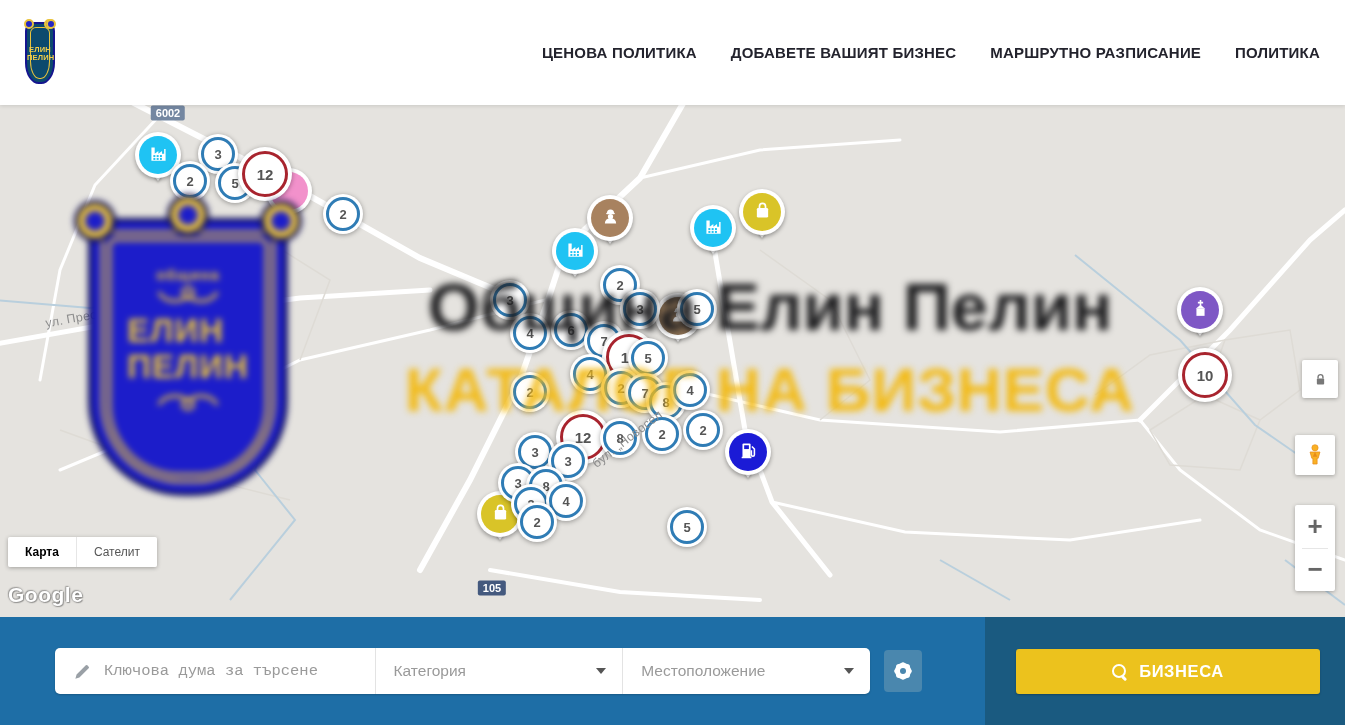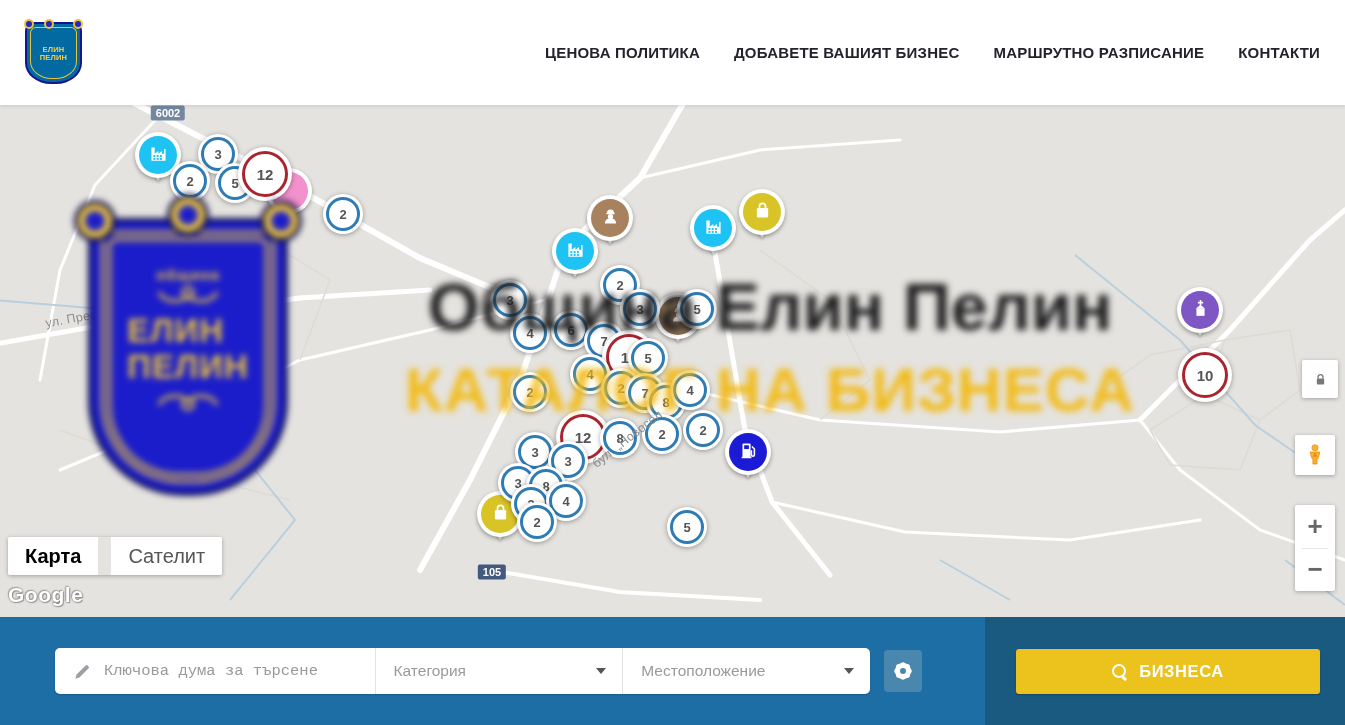--- a/index.html
+++ b/index.html
@@ -4,21 +4,21 @@
 <style>
   * { margin:0; padding:0; box-sizing:border-box; }
   html,body { width:1345px; height:725px; overflow:hidden; }
   body { font-family:"Liberation Sans", sans-serif; }
   #stage { position:relative; width:1345px; height:725px; background:#e5e3df; overflow:hidden; }
 
   
   #header { position:absolute; left:0; top:0; width:1345px; height:105px; background:#ffffff;
             box-shadow:0 1px 4px rgba(0,0,0,.12); z-index:60; display:flex; align-items:center; }
   .brand { display:flex; align-items:center; margin-left:25px; cursor:pointer; }
-  .crest-mini { position:relative; width:57px; height:62px; background:#0369a1; border:2px solid #15158f;
+  .crest-mini { position:relative; width:30px; height:62px; background:#0c4a6e; border:2px solid #15158f;
                 border-radius:9px 9px 46% 46% / 9px 9px 34% 34%; flex:0 0 auto; }
   .crest-mini::before { content:""; position:absolute; inset:3px; border:1.5px solid #e9c33c;
                 border-radius:6px 6px 46% 46% / 6px 6px 34% 34%; }
   .crest-mini .c1,.crest-mini .c2,.crest-mini .c3 { position:absolute; width:10px; height:10px; top:-5px;
                 background:#2526c4; border:2px solid #e9c33c; border-radius:50%; }
   .crest-mini .c1{ left:-3px; } .crest-mini .c2{ left:17px; } .crest-mini .c3{ right:-3px; }
   .crest-mini .t { position:absolute; left:0; right:0; top:22px; text-align:center; color:#f2cd4a;
                 font-size:7.5px; font-weight:bold; line-height:8.5px; letter-spacing:.2px; }
   .brand-text { margin-left:12px; }
   .brand-title { font-size:21px; font-weight:bold; color:#3b3b3b; letter-spacing:.2px; }
@@ -69,23 +69,23 @@
   .wm-curl.k1{ left:-10px; } .wm-curl.k2{ left:83px; top:-20px; } .wm-curl.k3{ right:-10px; }
   .wm-crest-inner { position:absolute; inset:0; display:flex; flex-direction:column; align-items:center; color:#e9c33c; }
   .wm-obshtina { margin-top:48px; font-size:15px; font-weight:bold; letter-spacing:1px; }
   .wm-name { font-size:33px; font-weight:bold; line-height:36px; letter-spacing:1px; }
   .wm-text { position:absolute; left:330px; top:268px; width:880px; text-align:center; filter:blur(3.5px); }
   .wm-line1 { font-size:67px; font-weight:bold; color:#1d1d1f; letter-spacing:0; white-space:nowrap; }
   .wm-line2 { font-size:62px; font-weight:bold; color:#f2ba16; margin-top:9px; letter-spacing:1px; white-space:nowrap; }
 
   
   #maptype { position:absolute; left:8px; top:432px; display:flex; z-index:30; box-shadow:0 1px 4px rgba(0,0,0,.3); border-radius:2px; }
-  .maptype-btn { background:#fff; height:38px; display:flex; align-items:center; padding:0 17px; font-size:20px; cursor:pointer; }
+  .maptype-btn { background:#fff; height:30px; display:flex; align-items:center; padding:0 17px; font-size:12px; cursor:pointer; }
   .maptype-btn.active { font-weight:bold; color:#000; border-radius:2px 0 0 2px; }
-  .maptype-btn.inactive { color:#565656; border-left:1px solid #e6e6e6; border-radius:0 2px 2px 0;margin-left:12px; }
+  .maptype-btn.inactive { color:#565656; border-left:1px solid #e6e6e6; border-radius:0 2px 2px 0; }
 
   #google-logo { position:absolute; left:8px; top:478px; z-index:30; font-size:21px; font-weight:bold; color:#fff;
                  letter-spacing:.5px; cursor:pointer;
                  text-shadow:0 0 2px rgba(68,68,68,.7), 1px 1px 1px rgba(68,68,68,.4), -1px -1px 1px rgba(68,68,68,.3); }
   #attribution { position:absolute; right:8px; top:492px; z-index:30; font-size:10.5px; color:#3a3a3a;
                  text-shadow:0 0 2px #fff,0 0 2px #fff; display:flex; gap:14px; }
   #attribution .link { cursor:pointer; }
 
   .ctl { position:absolute; background:#fff; box-shadow:0 1px 4px rgba(0,0,0,.3); border-radius:2px; z-index:30;
          display:flex; align-items:center; justify-content:center; cursor:pointer; }
@@ -137,21 +137,21 @@
         <i class="c1"></i>
           <i class="c2"></i>
           <i class="c3"></i>
         <div class="t"><span>ЕЛИН</span><br><span>ПЕЛИН</span></div>
       </div>
     </div>
     <div id="nav">
       <div class="nav-item">ЦЕНОВА ПОЛИТИКА</div>
       <div class="nav-item">ДОБАВЕТЕ ВАШИЯТ БИЗНЕС</div>
       <div class="nav-item">МАРШРУТНО РАЗПИСАНИЕ</div>
-      <div class="nav-item">КОНТАКТИ</div>
+      <div class="nav-item">ПОЛИТИКА</div>
     </div>
   </div>
 
   <div id="map">
     <svg id="roads" width="1345" height="512" viewBox="0 105 1345 512">
       <g stroke="#ffffff" fill="none" stroke-linecap="round">
         <path d="M128 100 L255 165 L420 258 L520 300" stroke-width="6"></path>
         <path d="M-10 345 L120 322 L300 298 L430 290" stroke-width="5"></path>
         <path d="M160 115 L95 185 L60 270 L40 380" stroke-width="3"></path>
         <path d="M420 570 L470 480 L520 380 L548 300 L565 248 L640 178 L685 100" stroke-width="6"></path>
@@ -410,21 +410,21 @@
         <div class="cluster" style="left:537px;top:522px">
           <span>2</span>
         </div>
         <div class="cluster" style="left:687px;top:527px">
           <span>5</span>
         </div>
         <div class="cluster big red" style="left:1205px;top:375px">
           <span>10</span>
         </div>
         <div class="road-label l0" style="left:168px;top:113px">6002</div>
-        <div class="road-label l1" style="left:492px;top:572px">105</div>
+        <div class="road-label l1" style="left:492px;top:588px">105</div>
         <div class="street-label" style="left:45px;top:310px;transform:rotate(-10deg)">ул. Преслав</div>
         <div class="street-label" style="left:585px;top:432px;transform:rotate(-38deg)">бул. „Новосел</div>
       </div>
 
     <div id="watermark">
       <div class="wm-crest">
         <div class="wm-shield"></div>
         <i class="wm-curl k1"></i>
           <i class="wm-curl k2"></i>
           <i class="wm-curl k3"></i>

